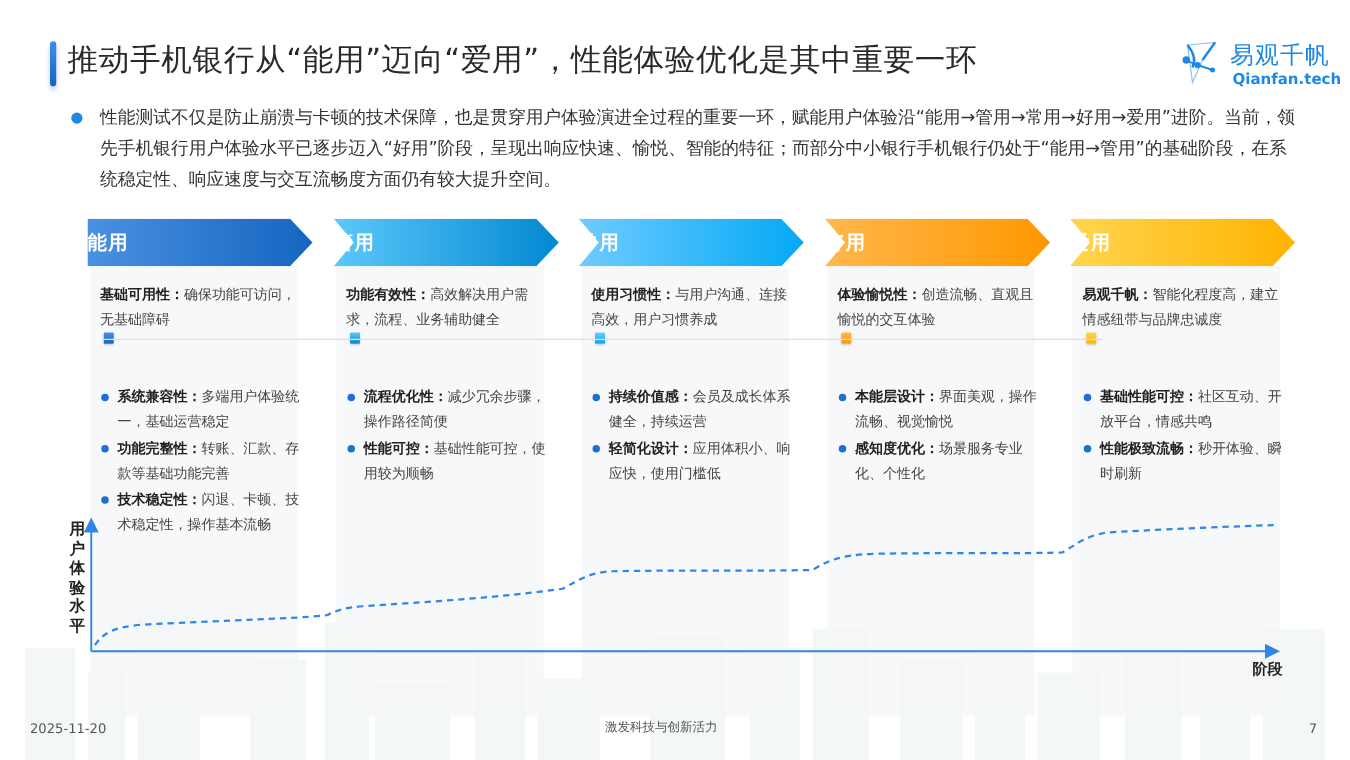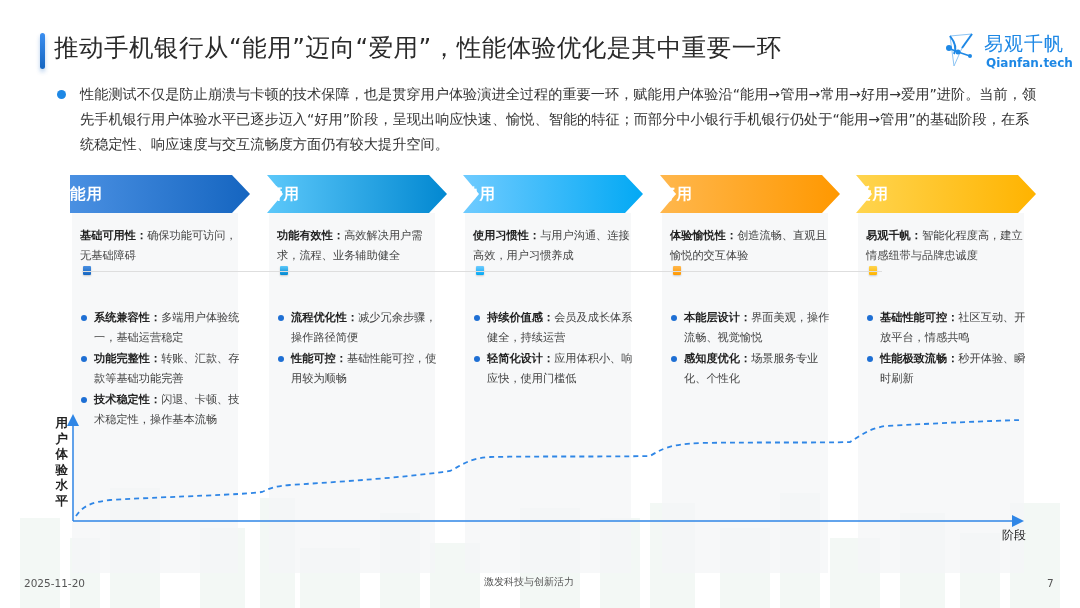--- a/index.html
+++ b/index.html
@@ -33,21 +33,21 @@
   .marker { position: absolute; left: 13px; top: 91px; width: 8px; height: 9px; border-radius: 1px; box-shadow: 0 1px 2px rgba(0,0,0,0.2); }
   .bullets { position: absolute; left: 10px; top: 113px; width: 162px; list-style: none; margin-top: 20px; }
   .bullets li { position: relative; padding-left: 14px; font-size: 11.2px; line-height: 20px; color: #444; margin-bottom: 1px; }
   .bullets li::before { content: ""; position: absolute; left: 1px; top: 7px; width: 6px; height: 6px; border-radius: 50%; background: #1e6fd4; }
   .bullets b { color: #222; }
 
   .timeline-line { position: absolute; left: 82px; top: 271px; width: 800px; height: 1px; background: #dedede; z-index: 1; }
 
   .chart { position: absolute; left: 0; top: 400px; width: 1080px; height: 150px; z-index: 2; }
   .y-label { position: absolute; left: 52px; top: 415px; width: 16px; font-size: 12.5px; font-weight: bold; color: #222; line-height: 15.5px; text-align: right; z-index: 3; }
-  .x-label { position: absolute; left: 985px; top: 527px; font-size: 12px; font-weight: normal; color: #222; z-index: 3; padding-left: 17px; }
+  .x-label { position: absolute; left: 985px; top: 527px; font-size: 12px; font-weight: bold; color: #222; z-index: 3; padding-left: 17px; }
 
   .footer-date { position: absolute; left: 24px; top: 577px; font-size: 10.5px; color: #555; z-index: 3; text-align: right; }
   .footer-slogan { position: absolute; left: 484px; top: 575px; font-size: 10px; color: #555; z-index: 3; }
   .footer-page { position: absolute; left: 1047px; top: 577px; font-size: 10.5px; color: #555; z-index: 3; }
 </style>
 </head>
 <body>
 
 <svg class="skyline" viewBox="0 0 1080 150" preserveAspectRatio="none">
   <g fill="#e8f3ec">

